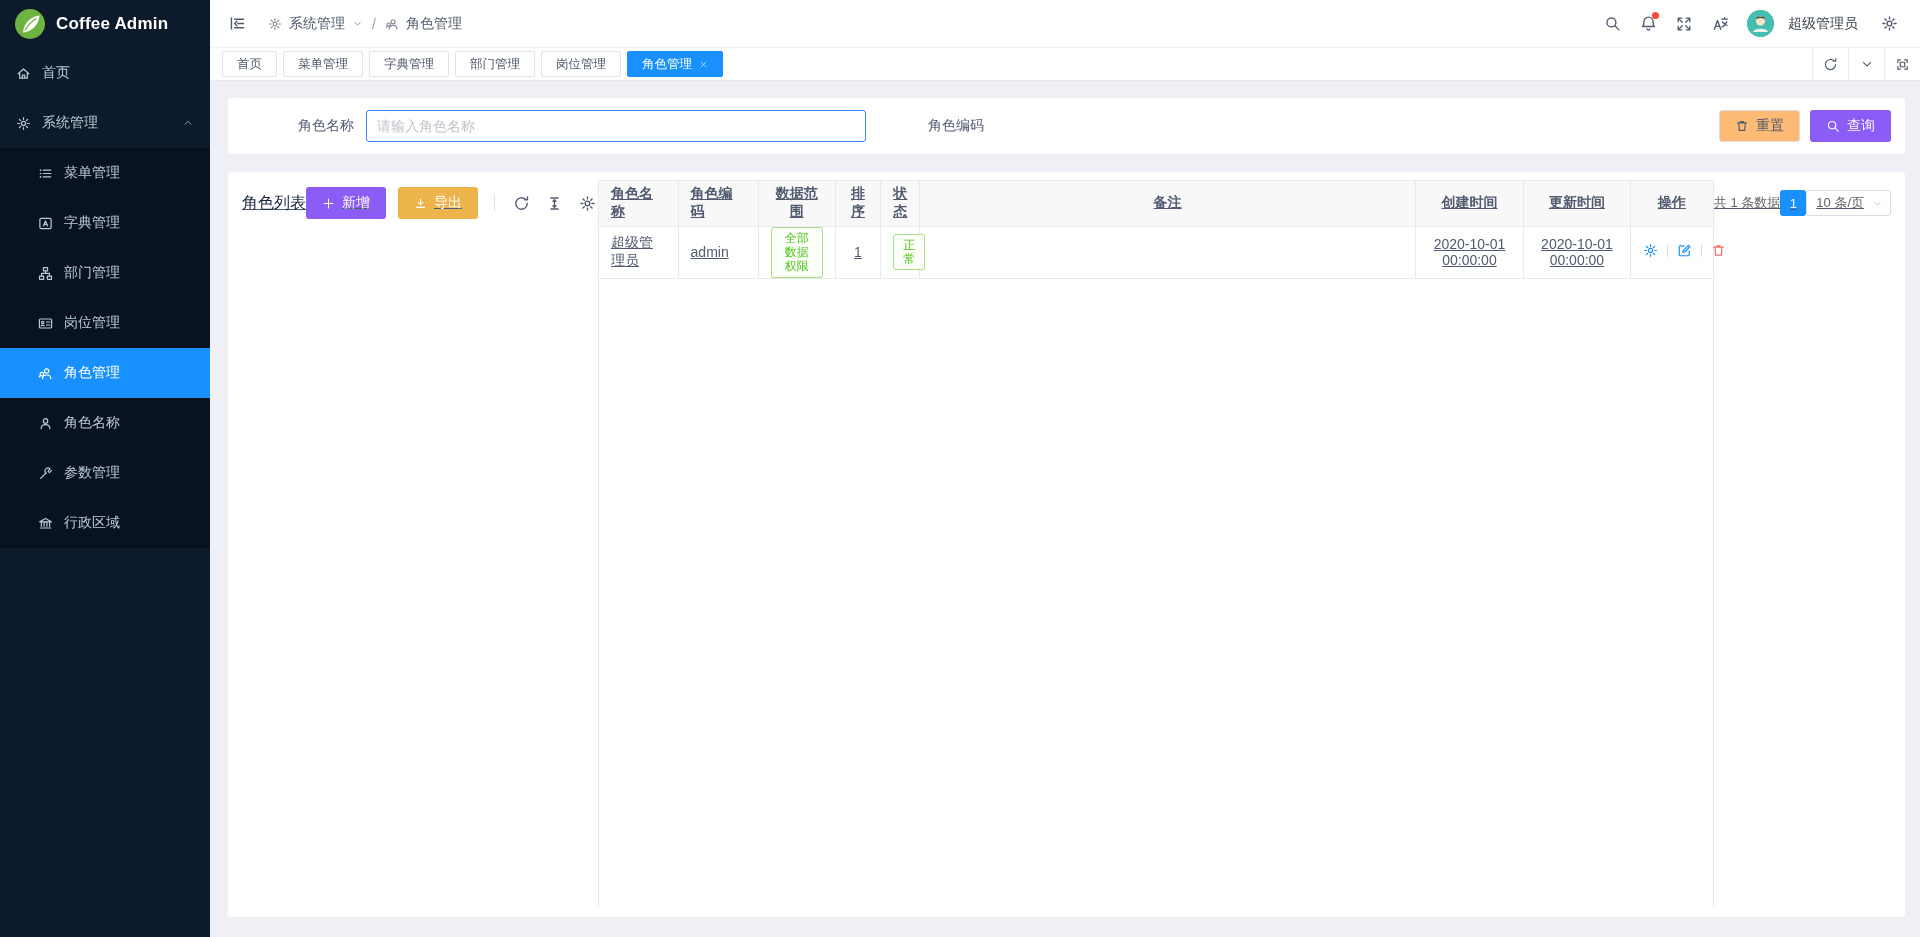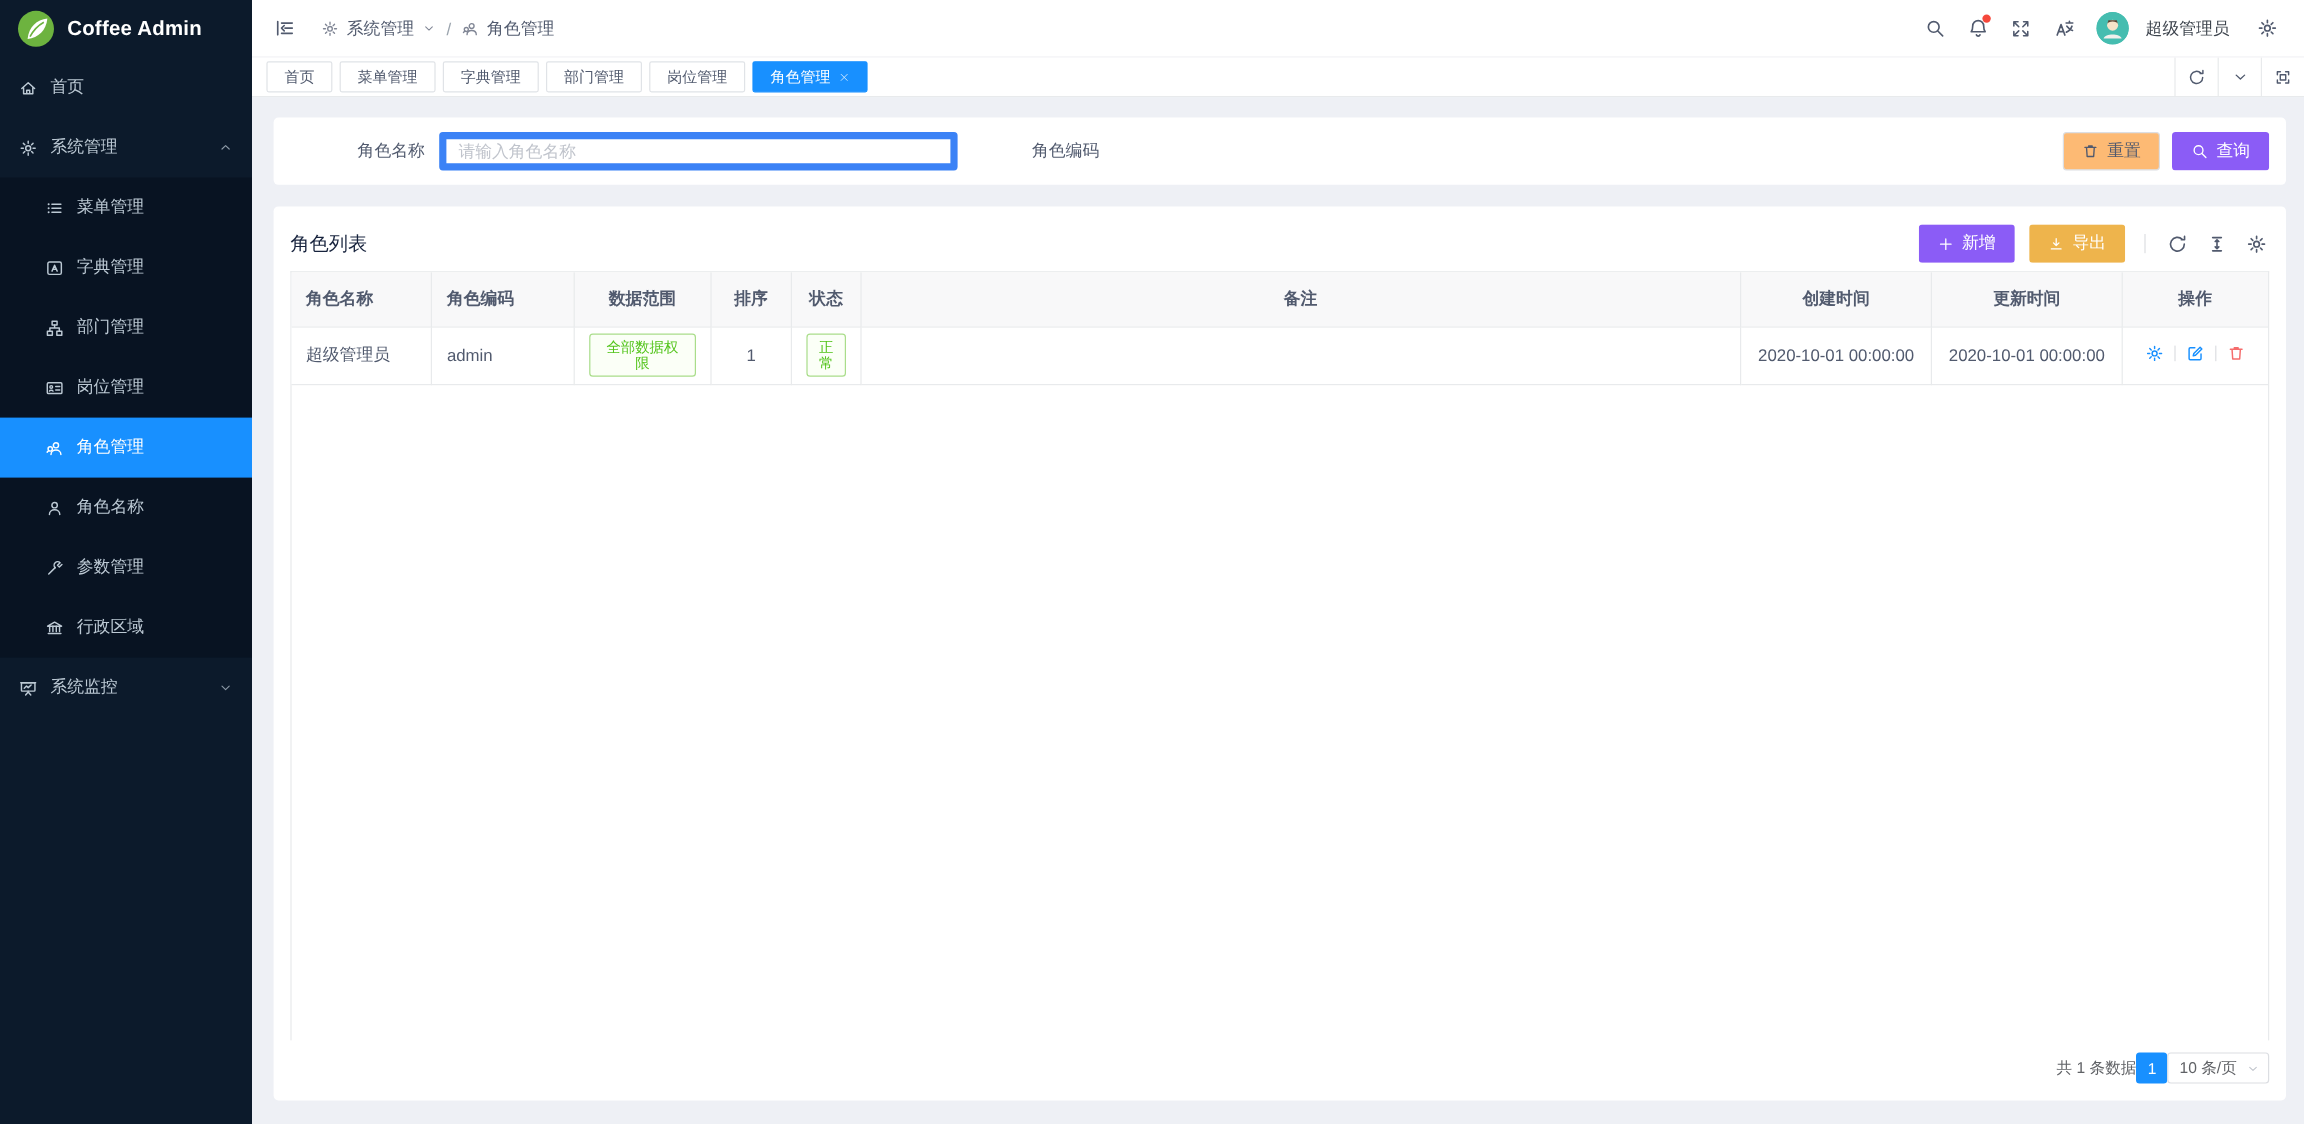--- a/index.html
+++ b/index.html
@@ -42,31 +42,31 @@
   .tab.active { background: #1890ff; border-color: #1890ff; color: #fff; }
   .tab .tclose { opacity: .85; }
   .tab-tool { width: 36px; border-left: 1px solid #e8eaec; display: flex; align-items: center; justify-content: center; color: #515a6e; cursor: pointer; }
 
   
   .content { flex: 1; background: #eef0f5; padding: 17px 15px 20px 18px; display: flex; flex-direction: column; gap: 18px; overflow: hidden; }
 
   .search-card { background: #fff; border-radius: 4px; height: 56px; display: flex; align-items: center; padding: 0 14px; flex-shrink: 0; }
   .field { display: flex; align-items: center; }
   .field label { margin-right: 12px; color: #515a6e; white-space: nowrap; }
-  .field input { width: 432px; height: 32px; border: 6px solid #3b82f6; border-radius: 3px; padding: 0 10px; font-size: 14px; color: #15803d; outline: none; font-family: inherit; }
+  .field input { width: 500px; height: 32px; border: 1px solid #3b82f6; border-radius: 3px; padding: 0 10px; font-size: 14px; color: #15803d; outline: none; font-family: inherit; }
   .field input::placeholder { color: #c0c4cc; }
   .f1 { margin-left: 56px; } .f2 { margin-left: 62px; }
   .search-actions { margin-left: auto; display: flex; gap: 10px; }
 
   .btn { height: 32px; padding: 0 15px; border-radius: 3px; font-size: 14px; display: inline-flex; align-items: center; gap: 7px; cursor: pointer; border: 1px solid transparent; font-family: inherit; background: #fdba74; }
   .btn-default { border-color: #dcdee2; color: #515a6e; }
   .btn-primary { background: #8b5cf6; color: #fff; }
   .btn-warning { background: #eeb44c; color: #fff; }
 
-  .table-card { background: #fff; border-radius: 4px; flex: 1; display: flex; flex-direction: column; padding: 8px 14px 10px; min-height: 0; }
+  .table-card { background: #fff; border-radius: 4px; flex: 1; display: flex; flex-direction: row; padding: 8px 14px 10px; min-height: 0; text-decoration: underline; }
   .card-head { height: 46px; display: flex; align-items: center; flex-shrink: 0; }
   .card-title { font-size: 16px; color: #17233d; }
   .card-tools { margin-left: auto; display: flex; align-items: center; gap: 12px; }
   .v-div { width: 1px; height: 16px; background: #dcdee2; margin: 0 4px; }
   .tool-icon { color: #515a6e; cursor: pointer; display: flex; padding: 2px; }
 
   .grid { flex: 1; border: 1px solid #e8eaec; border-bottom: none; min-height: 0; }
   table { width: 100%; border-collapse: collapse; table-layout: fixed; }
   th, td { border-right: 1px solid #e8eaec; border-bottom: 1px solid #e8eaec; padding: 0 12px; font-size: 14px; }
   th:last-child, td:last-child { border-right: none; }
@@ -192,34 +192,20 @@
       </div>
       <div class="menu-item">
         <span>
             <svg class="ic" width="15" height="15" viewBox="0 0 16 16">
               <path d="M1.8 6.2L8 2.6l6.2 3.6H1.8z"></path>
               <path d="M3.6 6.2v4.8M6.5 6.2v4.8M9.5 6.2v4.8M12.4 6.2v4.8M2.4 12.8h11.2"></path>
             </svg>
           </span>
         <span class="mi-label">行政区域</span>
       </div>
-    </div>
-    <div class="menu-item">
-      <span>
-          <svg class="ic" width="15" height="15" viewBox="0 0 16 16">
-            <rect x="2" y="3.2" width="12" height="7.4" rx=".8"></rect>
-            <path d="M1.4 3.2h13.2M8 10.6v1.2M5.7 14l2.3-2.6 2.3 2.6M4.5 8.1l2-2 1.5 1.4 2.6-2.4"></path>
-          </svg>
-        </span>
-      <span class="mi-label">系统监控</span>
-      <span class="chev">
-          <svg class="ic" width="12" height="12" viewBox="0 0 16 16">
-            <path d="M4 6.4l4 3.8 4-3.8"></path>
-          </svg>
-        </span>
     </div>
   </nav>
 </aside>
 
 <div class="main">
 
   <header class="topbar">
     <span class="tb-icon">
       <svg class="ic" width="17" height="17" viewBox="0 0 16 16">
           <path d="M2.3 2.8v10.4M5.3 4h8.4M8 8h5.7M5.3 12h8.4M7.4 5.9L5.3 8l2.1 2.1"></path>

